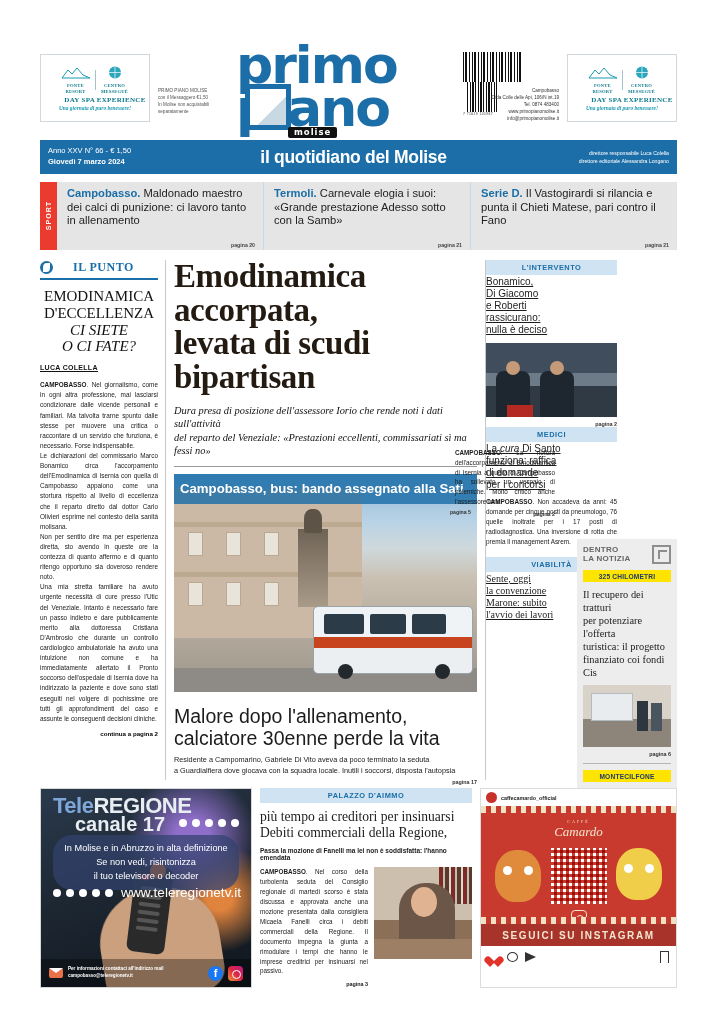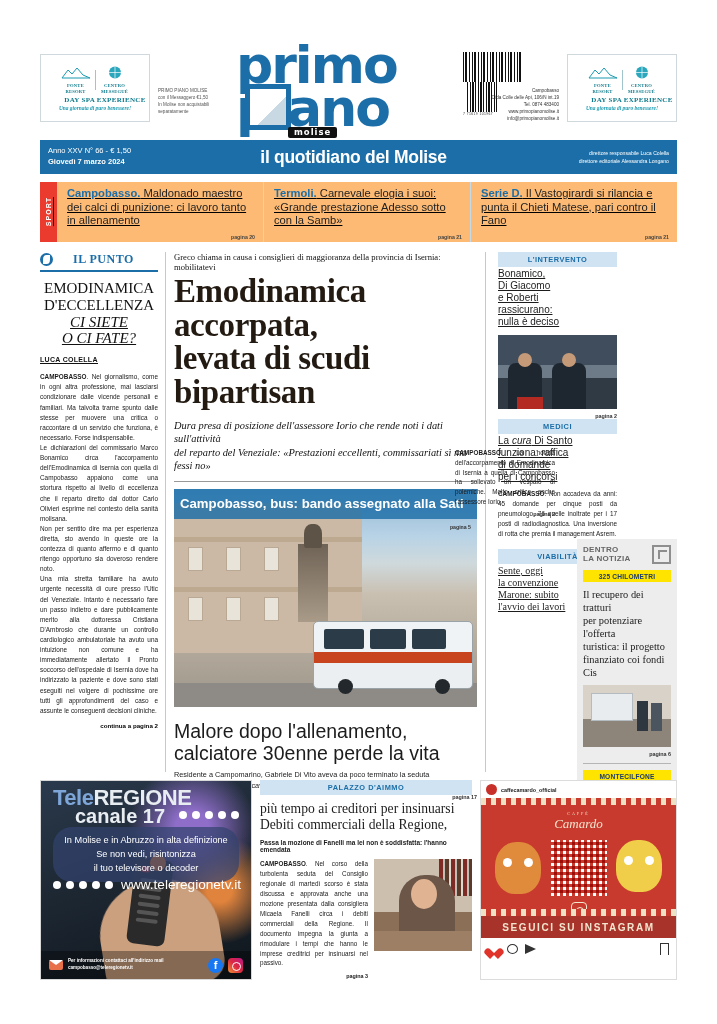--- a/index.html
+++ b/index.html
@@ -70,48 +70,48 @@
   }
   .banner-left { color: #fff; font-size: 7.5px; line-height: 1.45; padding-left: 8px; font-weight: bold; width: 150px; }
   .banner-left .ln1 { font-weight: normal; }
   .banner-title {
     flex: 1; text-align: center; color: #fff; font-weight: bold; font-size: 17.5px;
     letter-spacing: -.3px;
   }
   .banner-right { width: 160px; text-align: right; padding-right: 8px; color: #fff; font-size: 5.2px; line-height: 1.6; }
 
   
-  .sportbar { margin: 8px 40px 0 40px; background: #fdba74; display: flex; height: 60px; text-decoration: underline; }
+  .sportbar { margin: 8px 40px 0 40px; background: #e5e5e5; display: flex; height: 68px; }
   .sport-tab {
     width: 17px; background: #ea3b2e; color: #fff; font-weight: bold; font-size: 7px;
     letter-spacing: 1px; display: flex; align-items: center; justify-content: center;
   }
   .sport-tab span { writing-mode: vertical-rl; transform: rotate(180deg); }
   .sport-item { flex: 1; padding: 5px 8px 0 10px; position: relative; }
   .sport-item + .sport-item { border-left: 1px solid #c6d9e6; }
   .sport-item .txt { font-size: 11.2px; line-height: 1.22; color: #222; }
   .sport-item .txt b { color: #1b6ea8; }
   .sport-item .pg { position: absolute; right: 8px; bottom: 2px; font-size: 5.2px; font-weight: bold; color: #444; }
 
   
   .main { display: flex; margin: 10px 40px 0 40px; gap: 0; height: 520px; }
   .col-left { width: 126px; padding-right: 7px; border-right: 1px solid #c8c8c8; }
   .col-center { width: 319px; padding: 0 8px; }
-  .col-right { width: 132px; padding-left: 12px; border-left: 1px solid #c8c8c8; }
+  .col-right { width: 132px; padding-left: 0; border-left: 1px solid #c8c8c8; }
 
   .punto-head { display: flex; align-items: center; gap: 20px; border-bottom: 2px solid #1b6ea8; padding-bottom: 3px; }
   .punto-icon { width: 13px; height: 13px; border-radius: 50%; background: #1b6ea8; position: relative; }
   .punto-icon::after { content:""; position:absolute; left:3px; top:2px; width:7px; height:9px; background:#fff; border-radius: 50% 0 50% 0; }
   .punto-label { font-family: "Liberation Serif", serif; font-weight: bold; font-size: 12px; color: #1b6ea8; letter-spacing: .5px; }
 
   .punto-title {
     font-family: "Liberation Serif", serif; font-size: 15px; line-height: 1.12;
     text-align: center; margin-top: 8px; color: #111;
   }
-  .punto-title .it { font-style: italic; text-decoration: underline; }
+  .punto-title .it { font-style: italic; }
   .punto-author {
     font-size: 7px; font-weight: bold; color: #111; margin-top: 9px;
     border-bottom: 1px solid #111; display: inline-block; letter-spacing: .3px;
   }
   .punto-body { font-size: 6.4px; line-height: 1.58; text-align: justify; color: #1a1a1a; margin-top: 6px; }
   .punto-body p { margin-bottom: 0; text-indent: 0; }
   .punto-body b { font-weight: bold; }
   .punto-cont { text-align: right; font-size: 6.2px; font-weight: bold; margin-top: 6px; }
 
   .kicker { font-family: "Liberation Serif", serif; font-size: 8.6px; color: #111; margin-bottom: 3px; }
@@ -396,21 +396,20 @@
       <div class="punto-body">
         <p><b>CAMPOBASSO</b><span>. Nel giornalismo, come in ogni altra professione, mai lasciarsi condizionare dalle vicende personali e familiari. Ma talvolta trarne spunto dalle stesse per muovere una critica o raccontare di un servizio che funziona, è necessario. Forse indispensabile.</span></p>
         <p>Le dichiarazioni del commissario Marco Bonamico circa l'accorpamento dell'Emodinamica di Isernia con quella di Campobasso appaiono come una stortura rispetto al livello di eccellenza che il reparto diretto dal dottor Carlo Olivieri esprime nel contesto della sanità molisana.</p>
         <p>Non per sentito dire ma per esperienza diretta, sto avendo in queste ore la contezza di quanto affermo e di quanto ritengo opportuno sia doveroso rendere noto.</p>
         <p>Una mia stretta familiare ha avuto urgente necessità di cure presso l'Utic del Veneziale. Intanto è necessario fare un passo indietro e dare pubblicamente merito alla dottoressa Cristiana D'Ambrosio che durante un controllo cardiologico ambulatoriale ha avuto una intuizione non comune e ha immediatamente allertato il Pronto soccorso dell'ospedale di Isernia dove ha indirizzato la paziente e dove sono stati eseguiti nel volgere di pochissime ore tutti gli approfondimenti del caso e assunte le conseguenti decisioni cliniche.</p>
       </div>
       <div class="punto-cont">continua a pagina 2</div>
     </div>
 
     <div class="col-center">
-      <div class="kicker">Greco chiama in causa i consiglieri di maggioranza della provincia di Isernia: mobilitatevi</div>
       <div class="headline">
         <div>Emodinamica accorpata,</div>
         <div>levata di scudi bipartisan</div>
       </div>
       <div class="subhead">
         <div>Dura presa di posizione dell'assessore Iorio che rende noti i dati sull'attività</div>
         <div>del reparto del Veneziale: «Prestazioni eccellenti, commissariati sì ma fessi no»</div>
       </div>
 
       <div class="photo-block">

